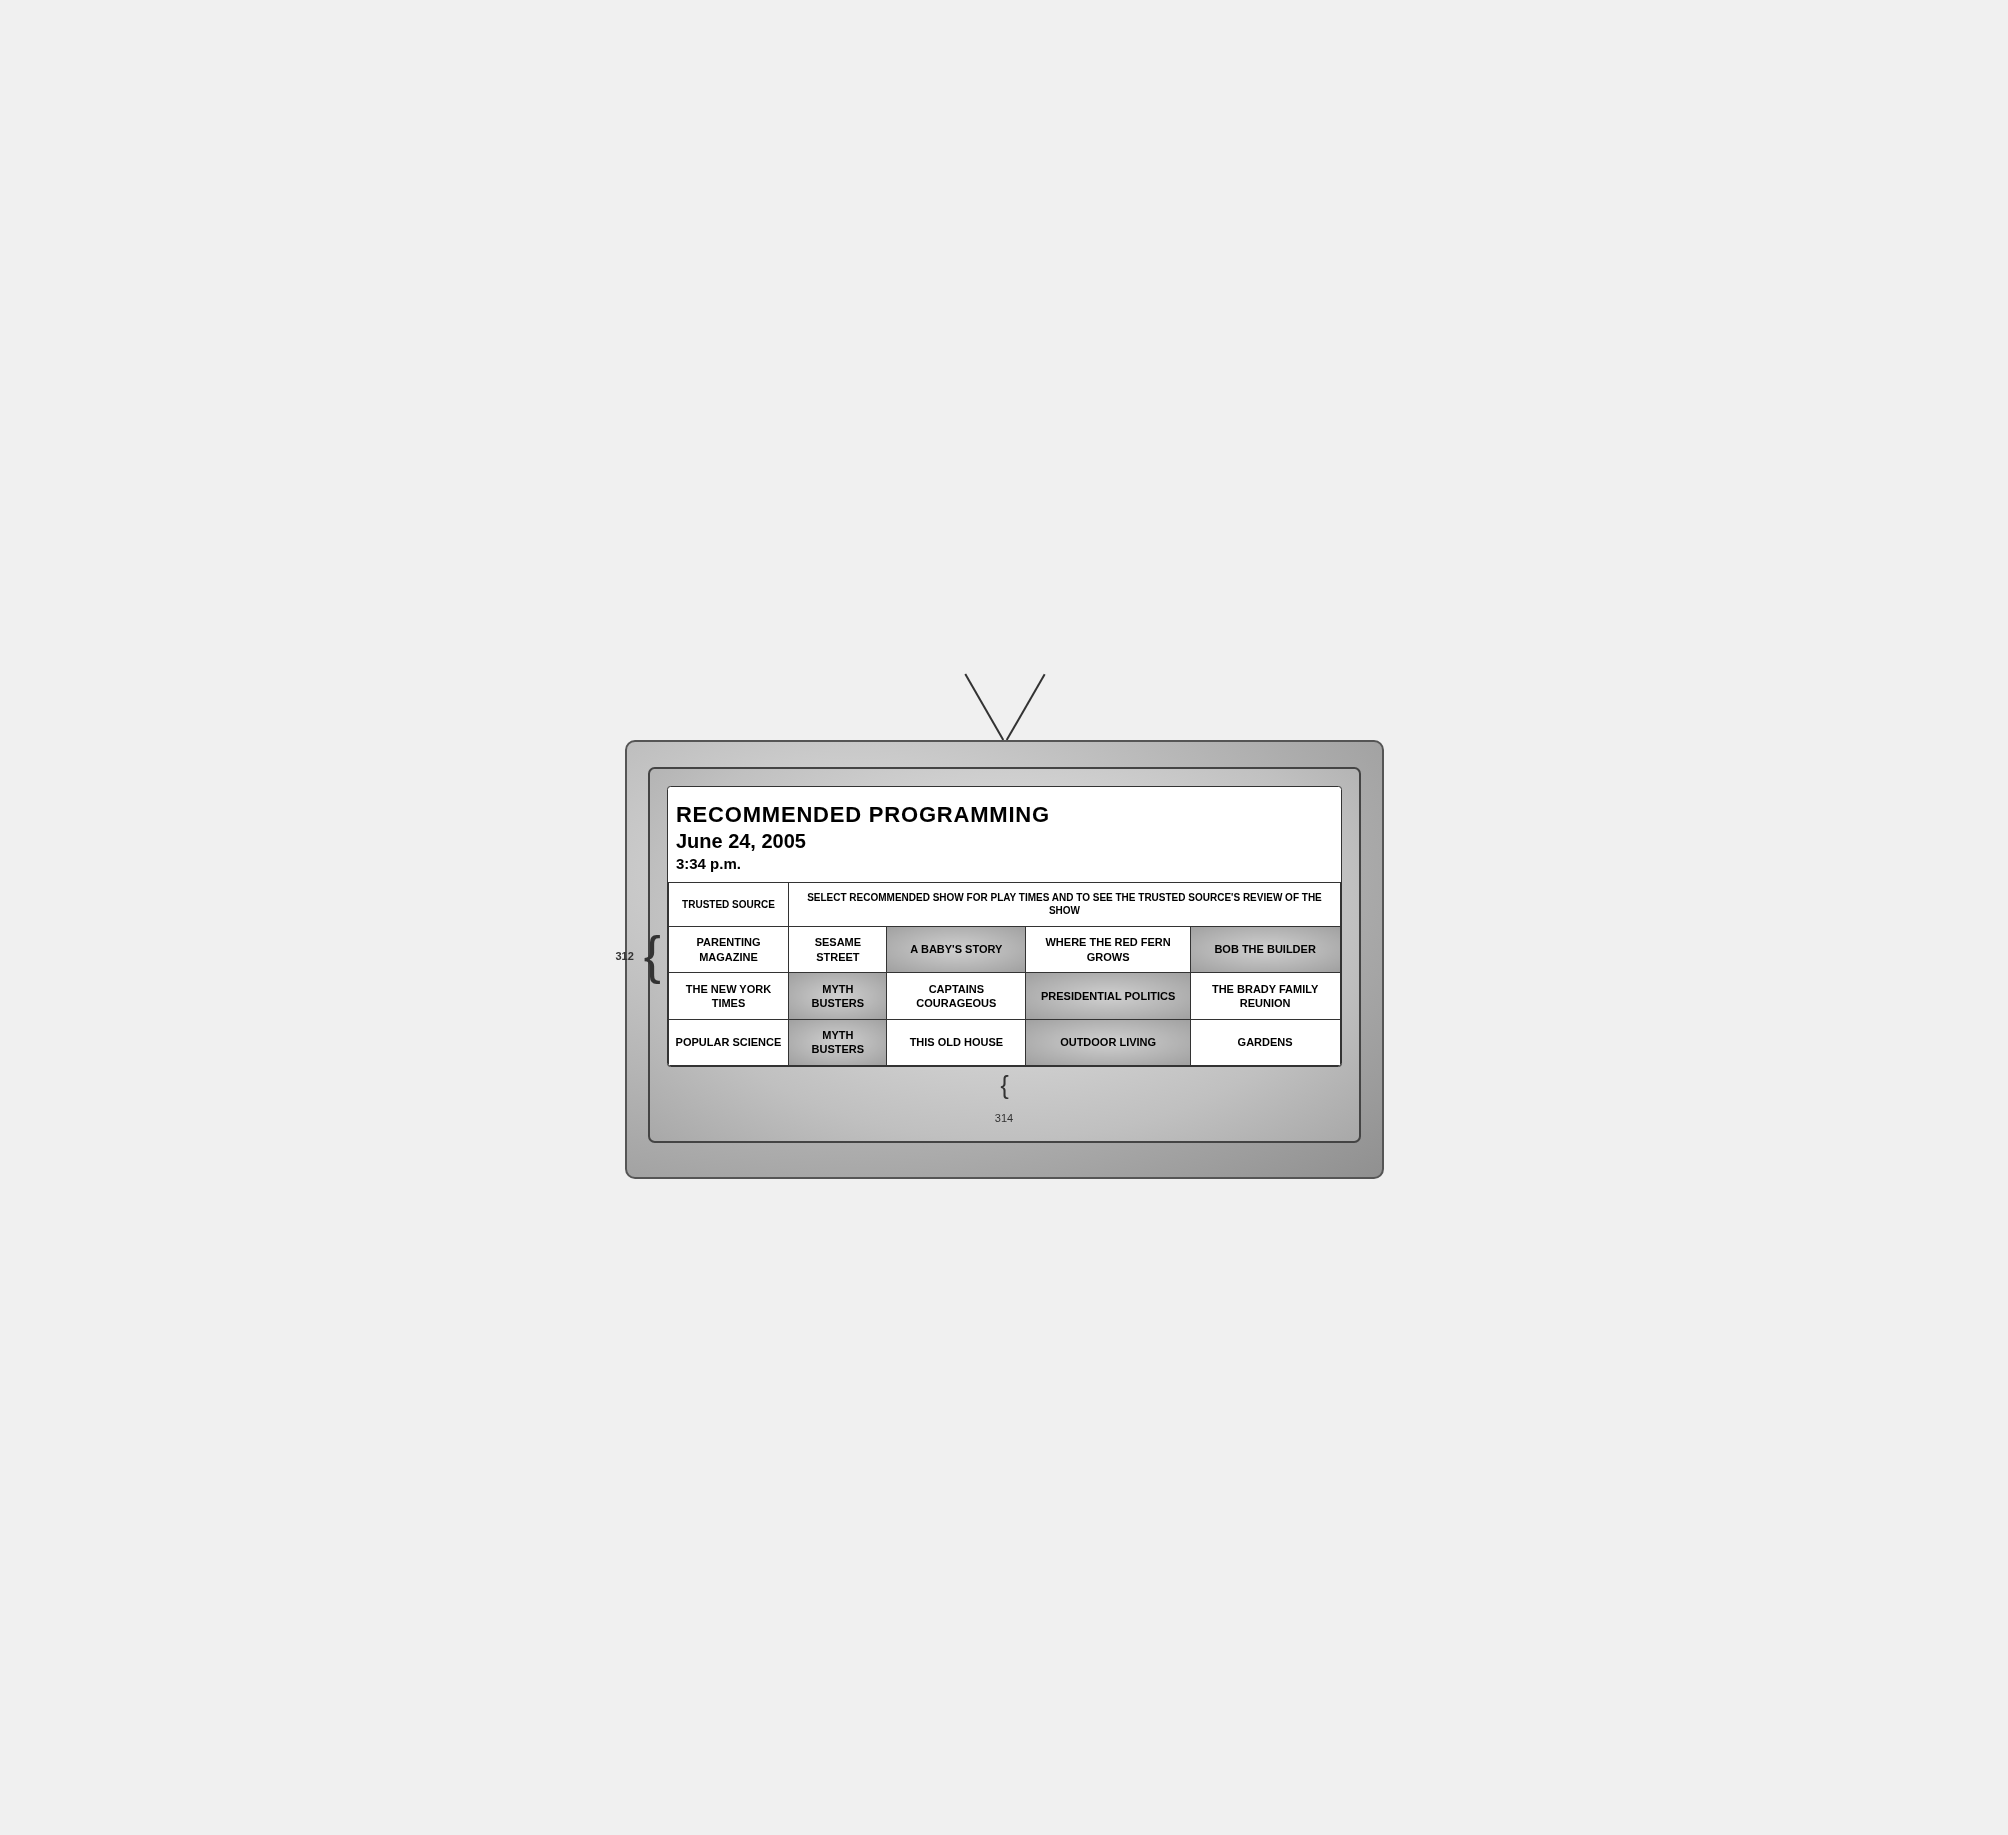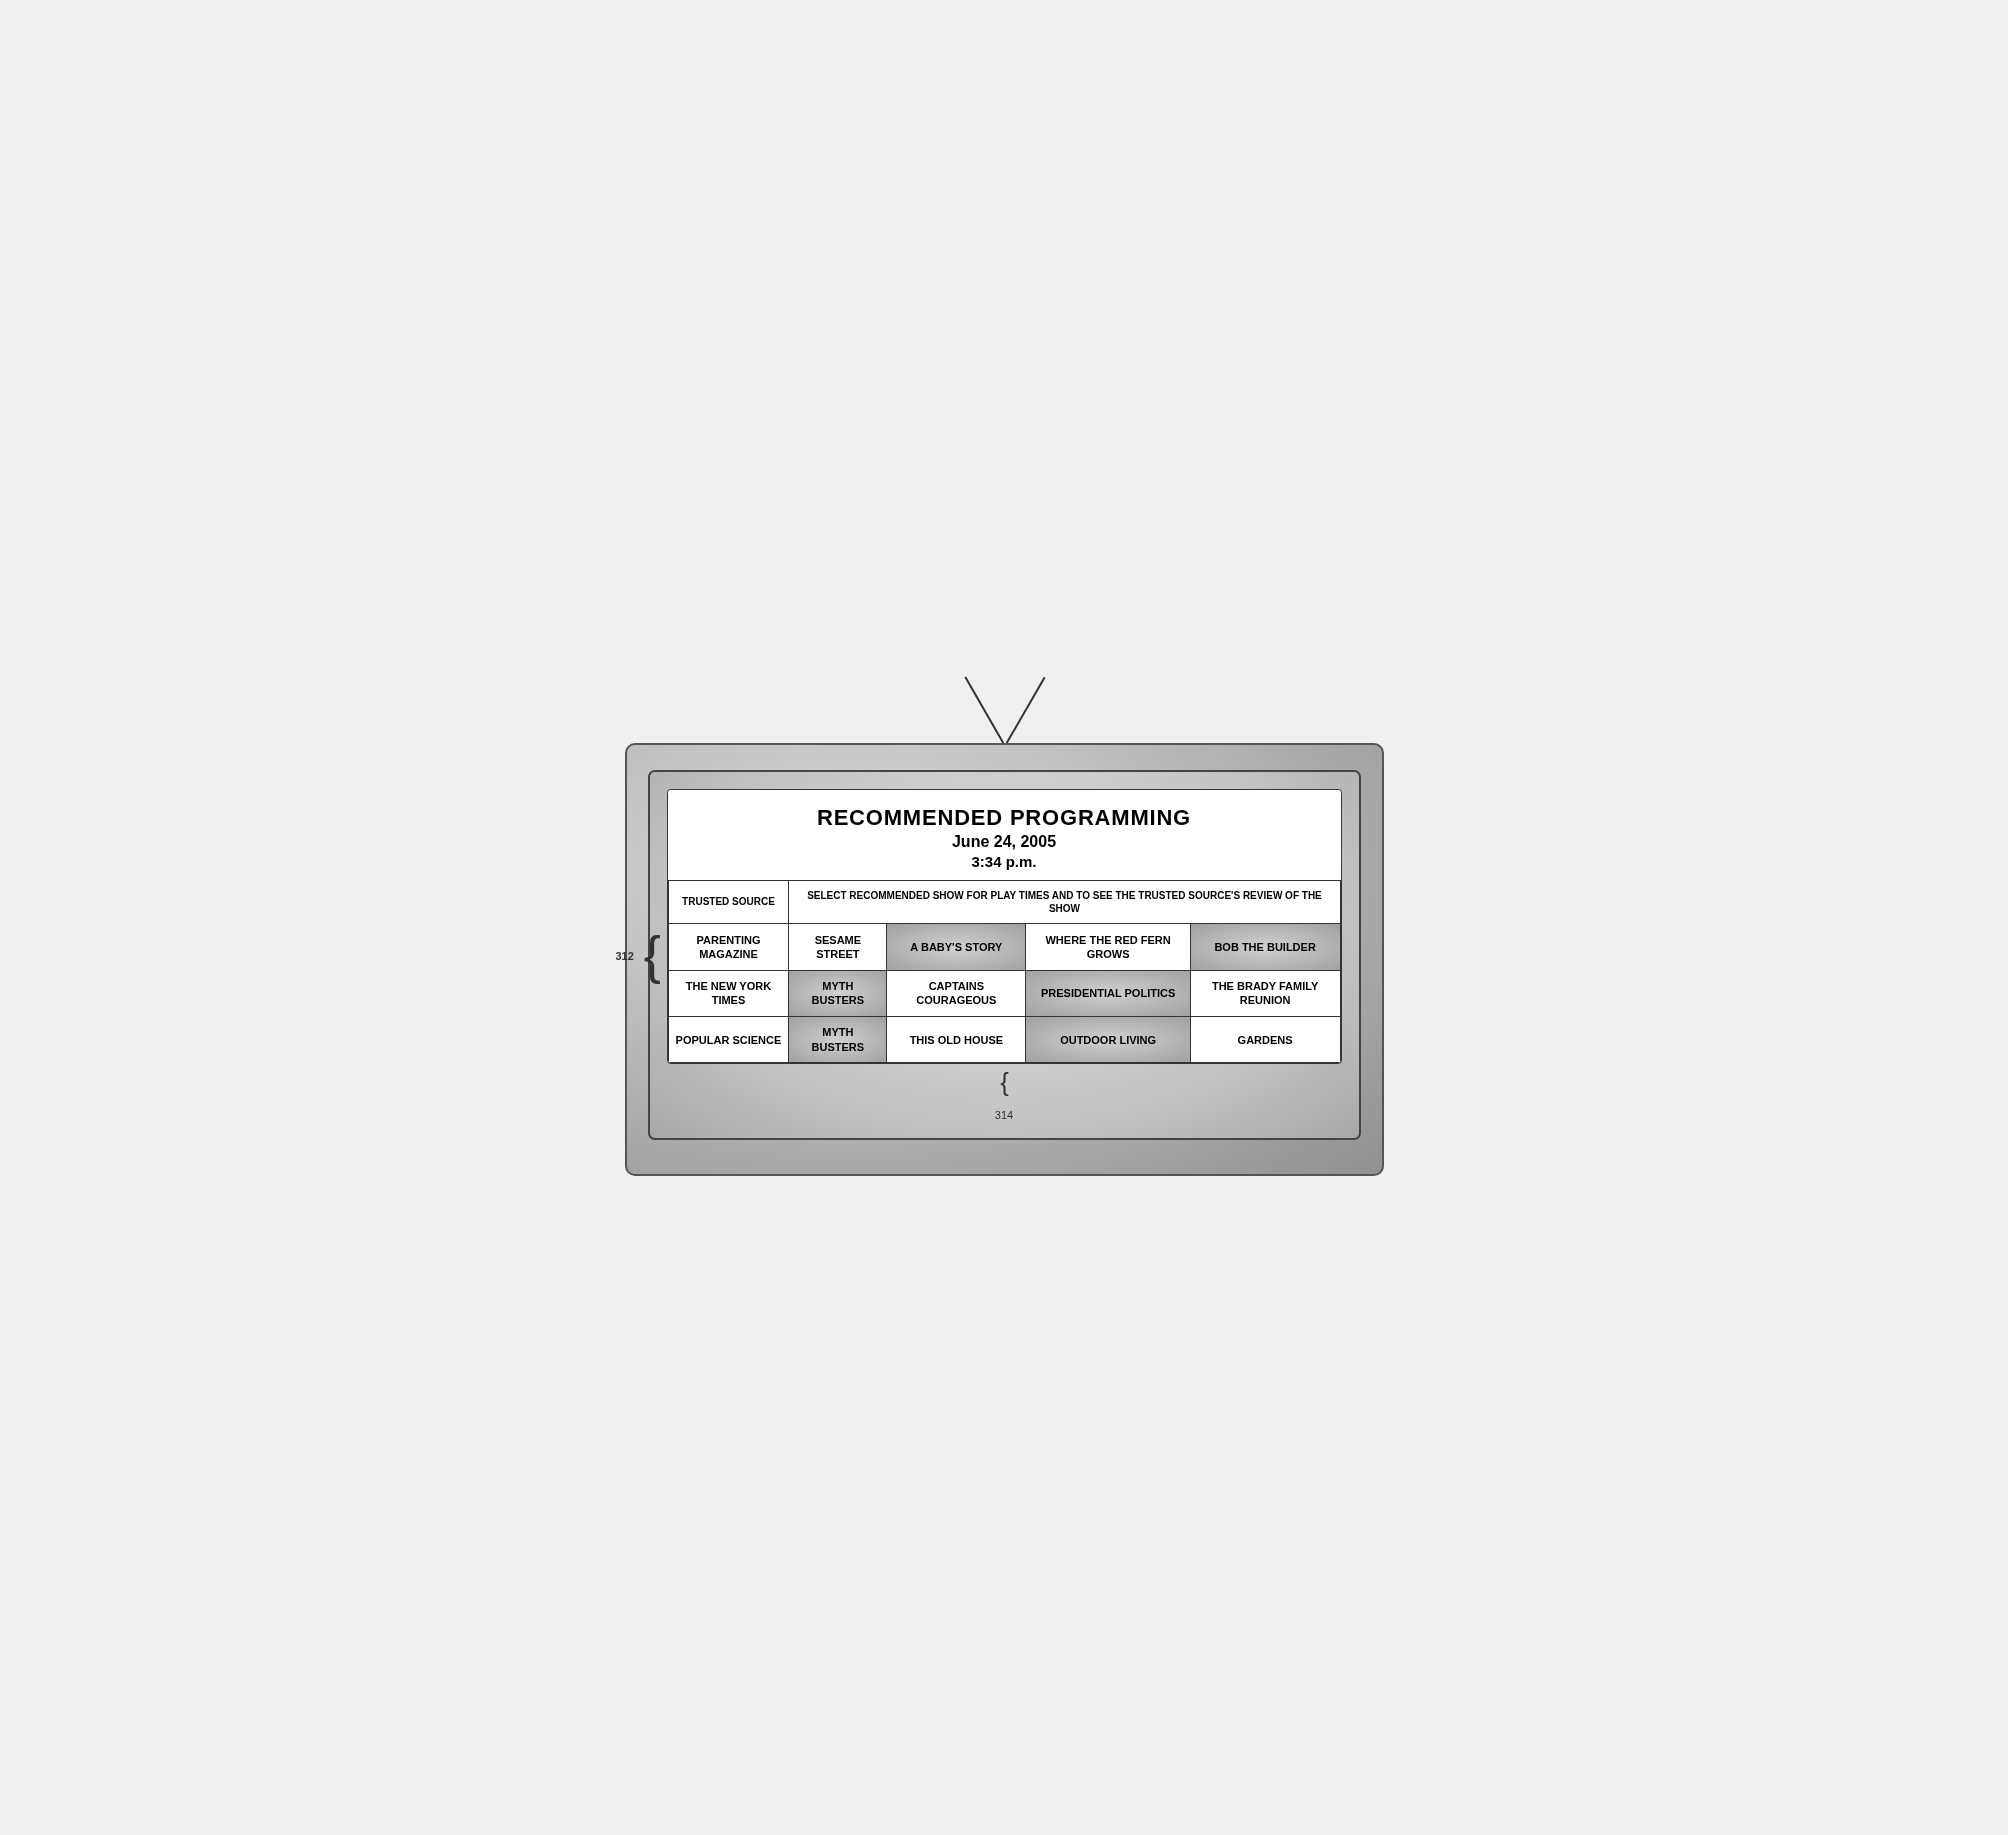--- a/index.html
+++ b/index.html
@@ -123,33 +123,32 @@
     
     .content-panel {
       background: white;
       border: 1.7px solid #333;
       border-radius: 3.4px;
       overflow: hidden;
     }
 
     
     .panel-header {
-      text-align: center;
       padding: 15px 8.4px 10px 8.4px;
     }
 
     .panel-title {
       font-size: 22px;
       font-weight: bold;
       text-transform: uppercase;
       letter-spacing: 0.8px;
     }
 
     .panel-date {
-      font-size: 16px;
+      font-size: 20px;
       font-weight: bold;
       margin-top: 2px;
     }
 
     .panel-time {
       font-size: 15px;
       font-weight: bold;
       margin-top: 1.7px;
     }
 

